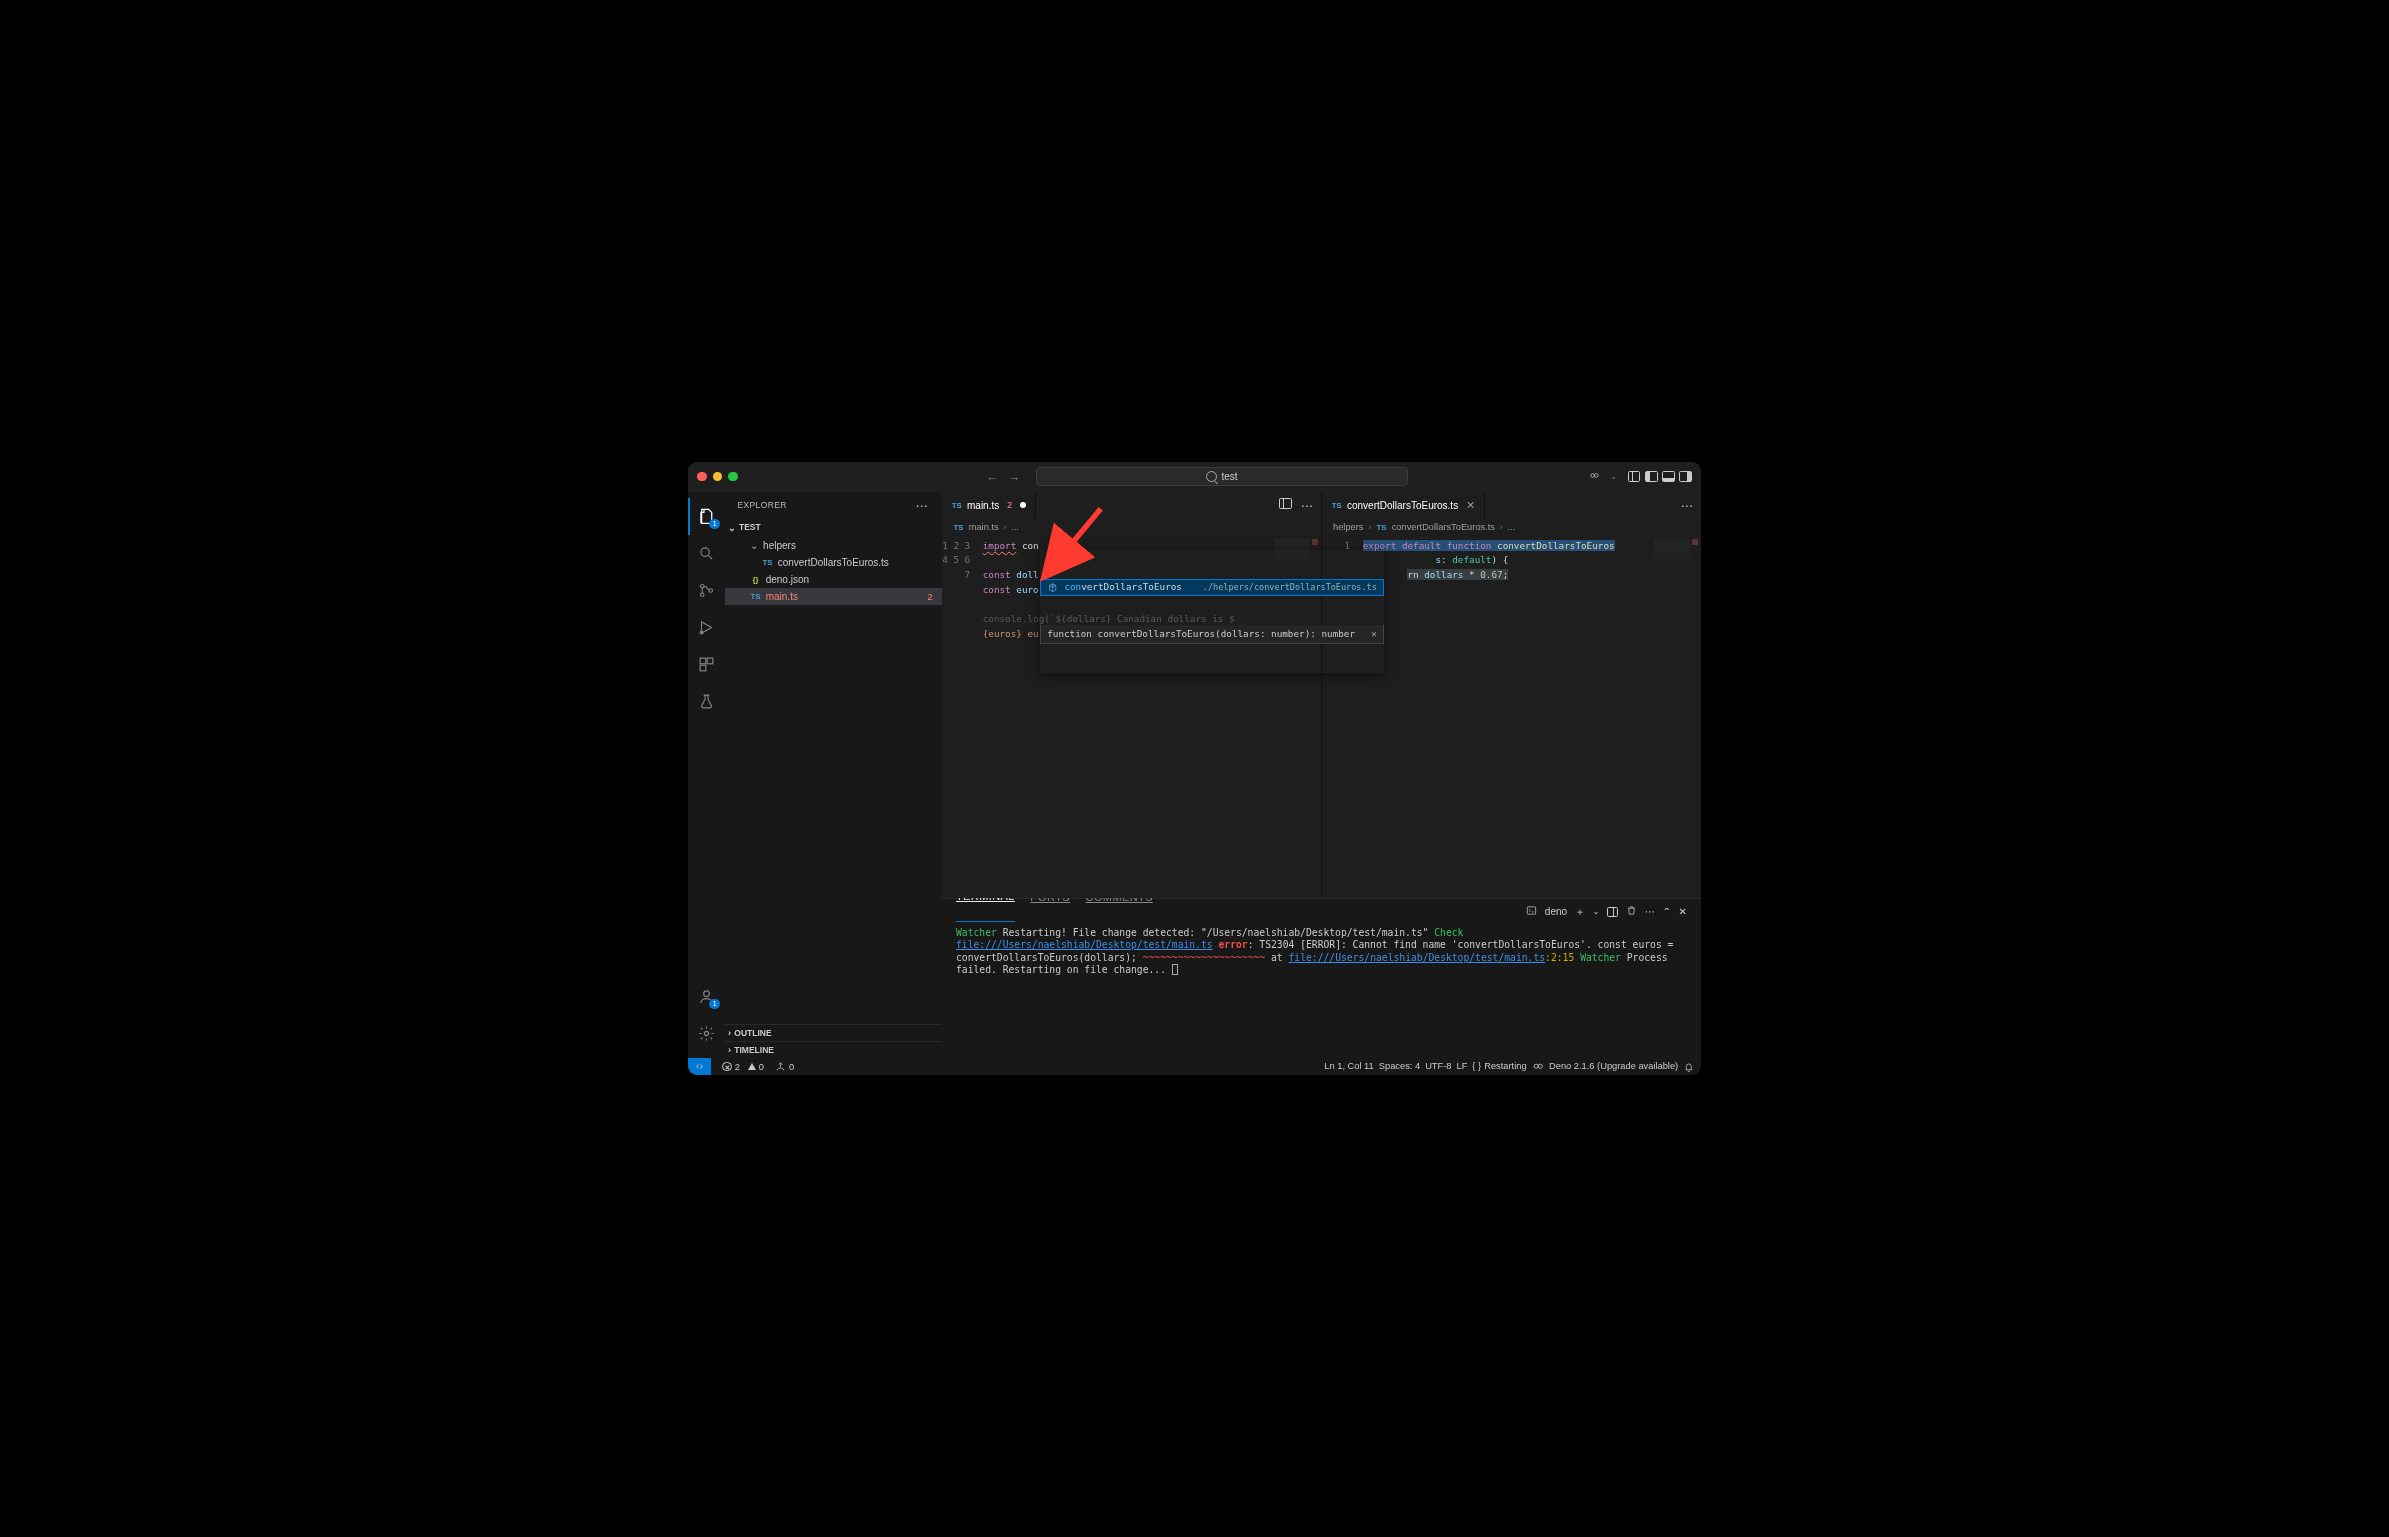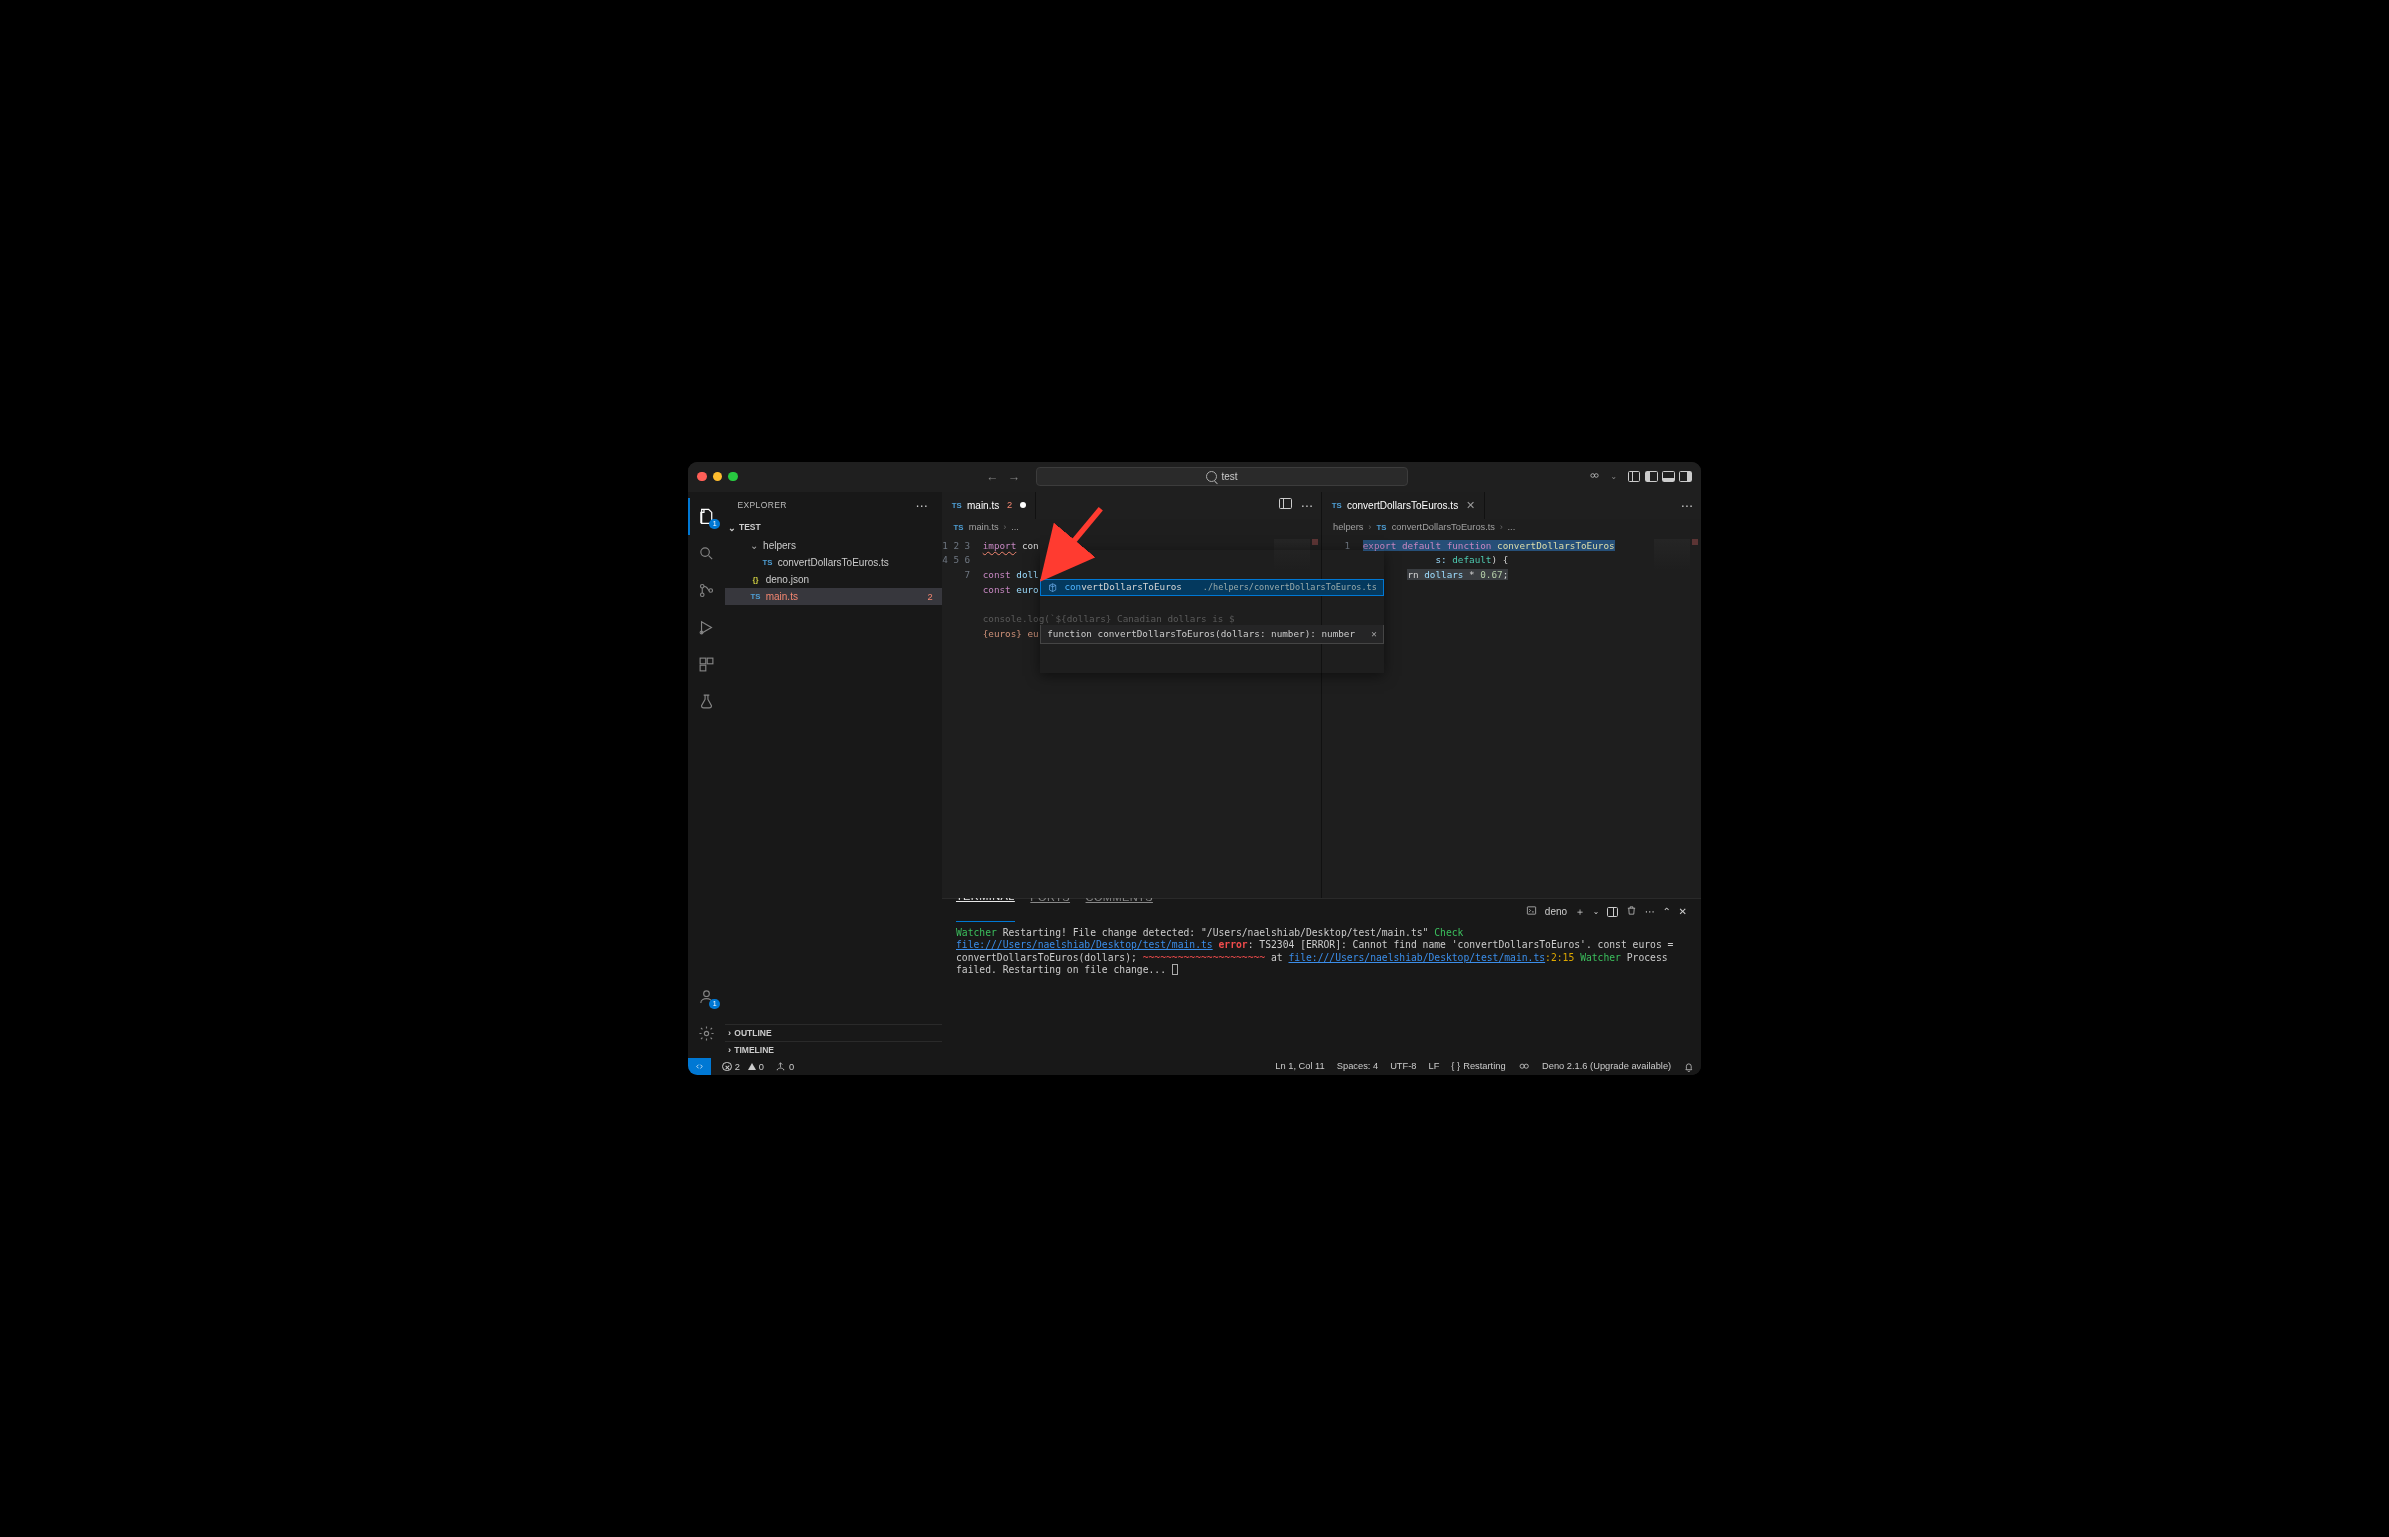--- a/index.html
+++ b/index.html
@@ -280,21 +280,21 @@
     }
     .sb-remote {
       background:#0078d4;
       color:#fff;
       height:17px;
       margin-left:-6.2px;
       padding:0 6.2px;
       display:flex; align-items:center;
     }
     .sb-group { display:flex; gap:11px;}
-    .sb-right { margin-left:auto; display:flex; gap:12px; align-items:center;}
+    .sb-right { margin-left:auto; display:flex; gap:5px; align-items:center;}
     .sb-item { display:flex; align-items:center; gap:3.1px;}
     .circ-x { width:9.3px;height:9.3px;border:0.9px solid #ccc;border-radius:50%;position:relative;}
     .circ-x::before,.circ-x::after{content:"";position:absolute;left:1.6px;top:3.9px;width:4.7px;height:0.9px;background:#ccc;}
     .circ-x::before{transform:rotate(45deg);} .circ-x::after{transform:rotate(-45deg);}
     .tri-warn { width:0;height:0;border-left:4.7px solid transparent;border-right:4.7px solid transparent;border-bottom:7.8px solid #ccc; position:relative;}
     .bell { font-size:11px; }
 
     
     .annotation-arrow {
       position: absolute;

